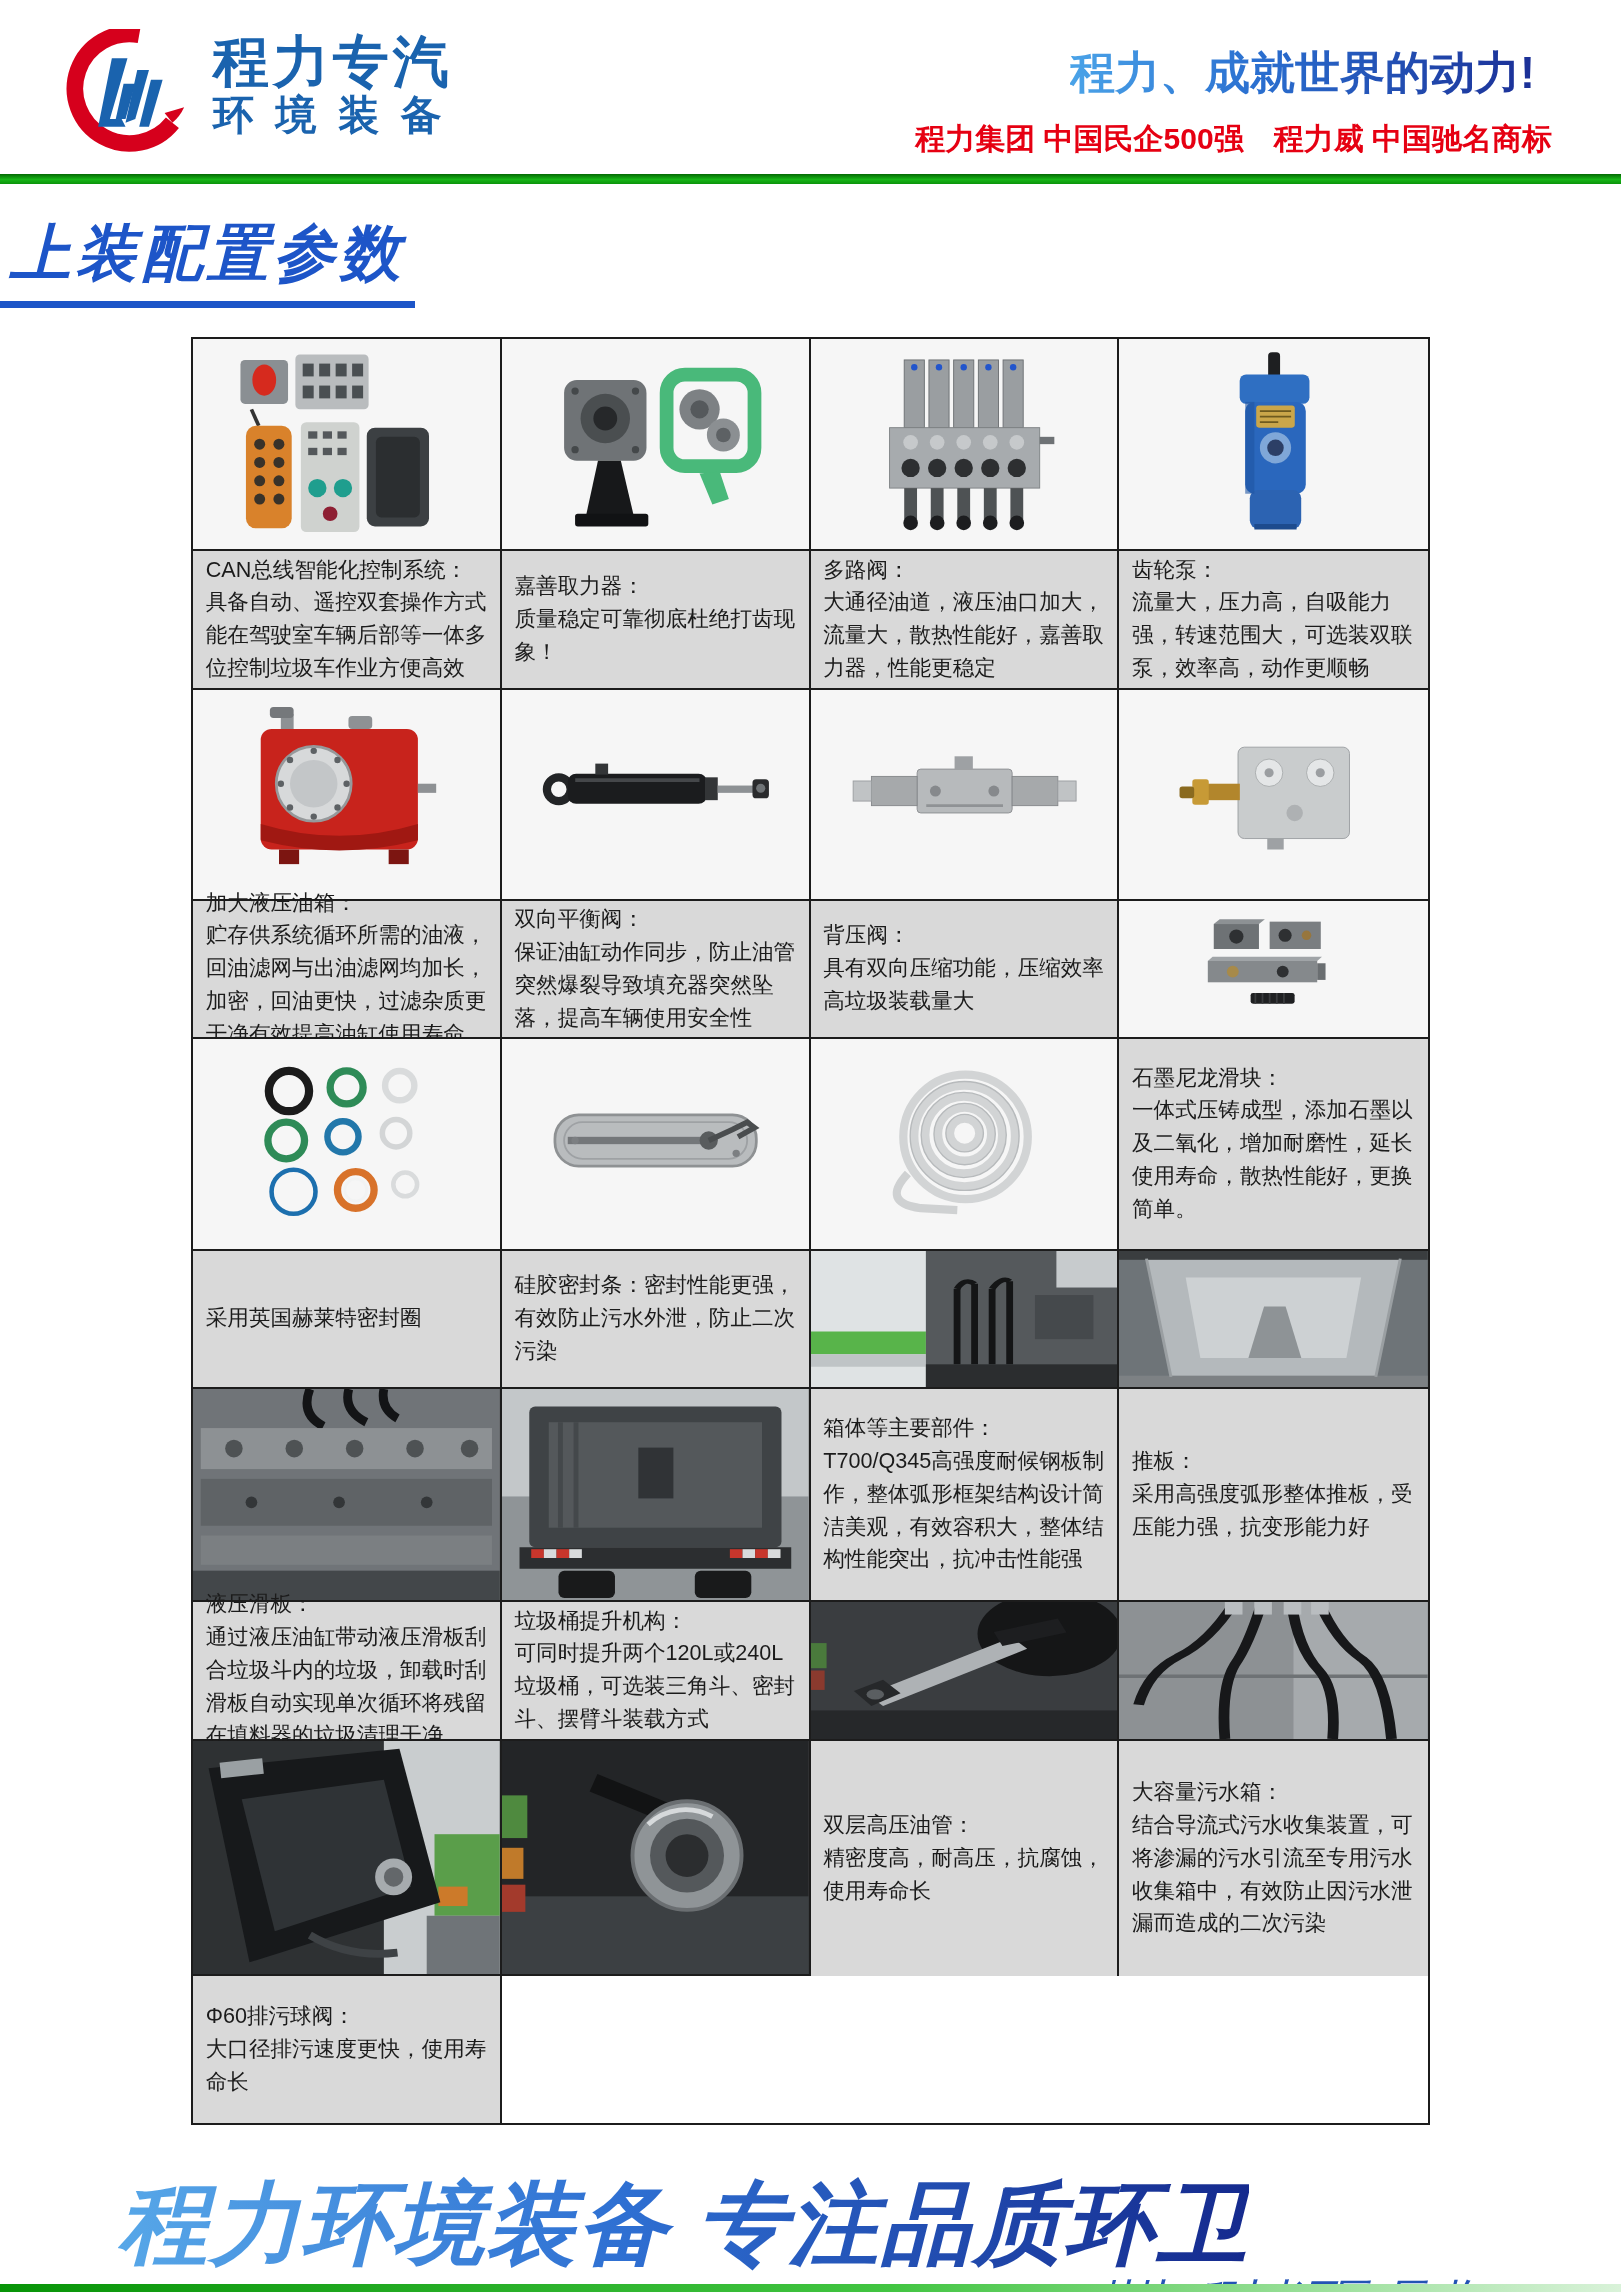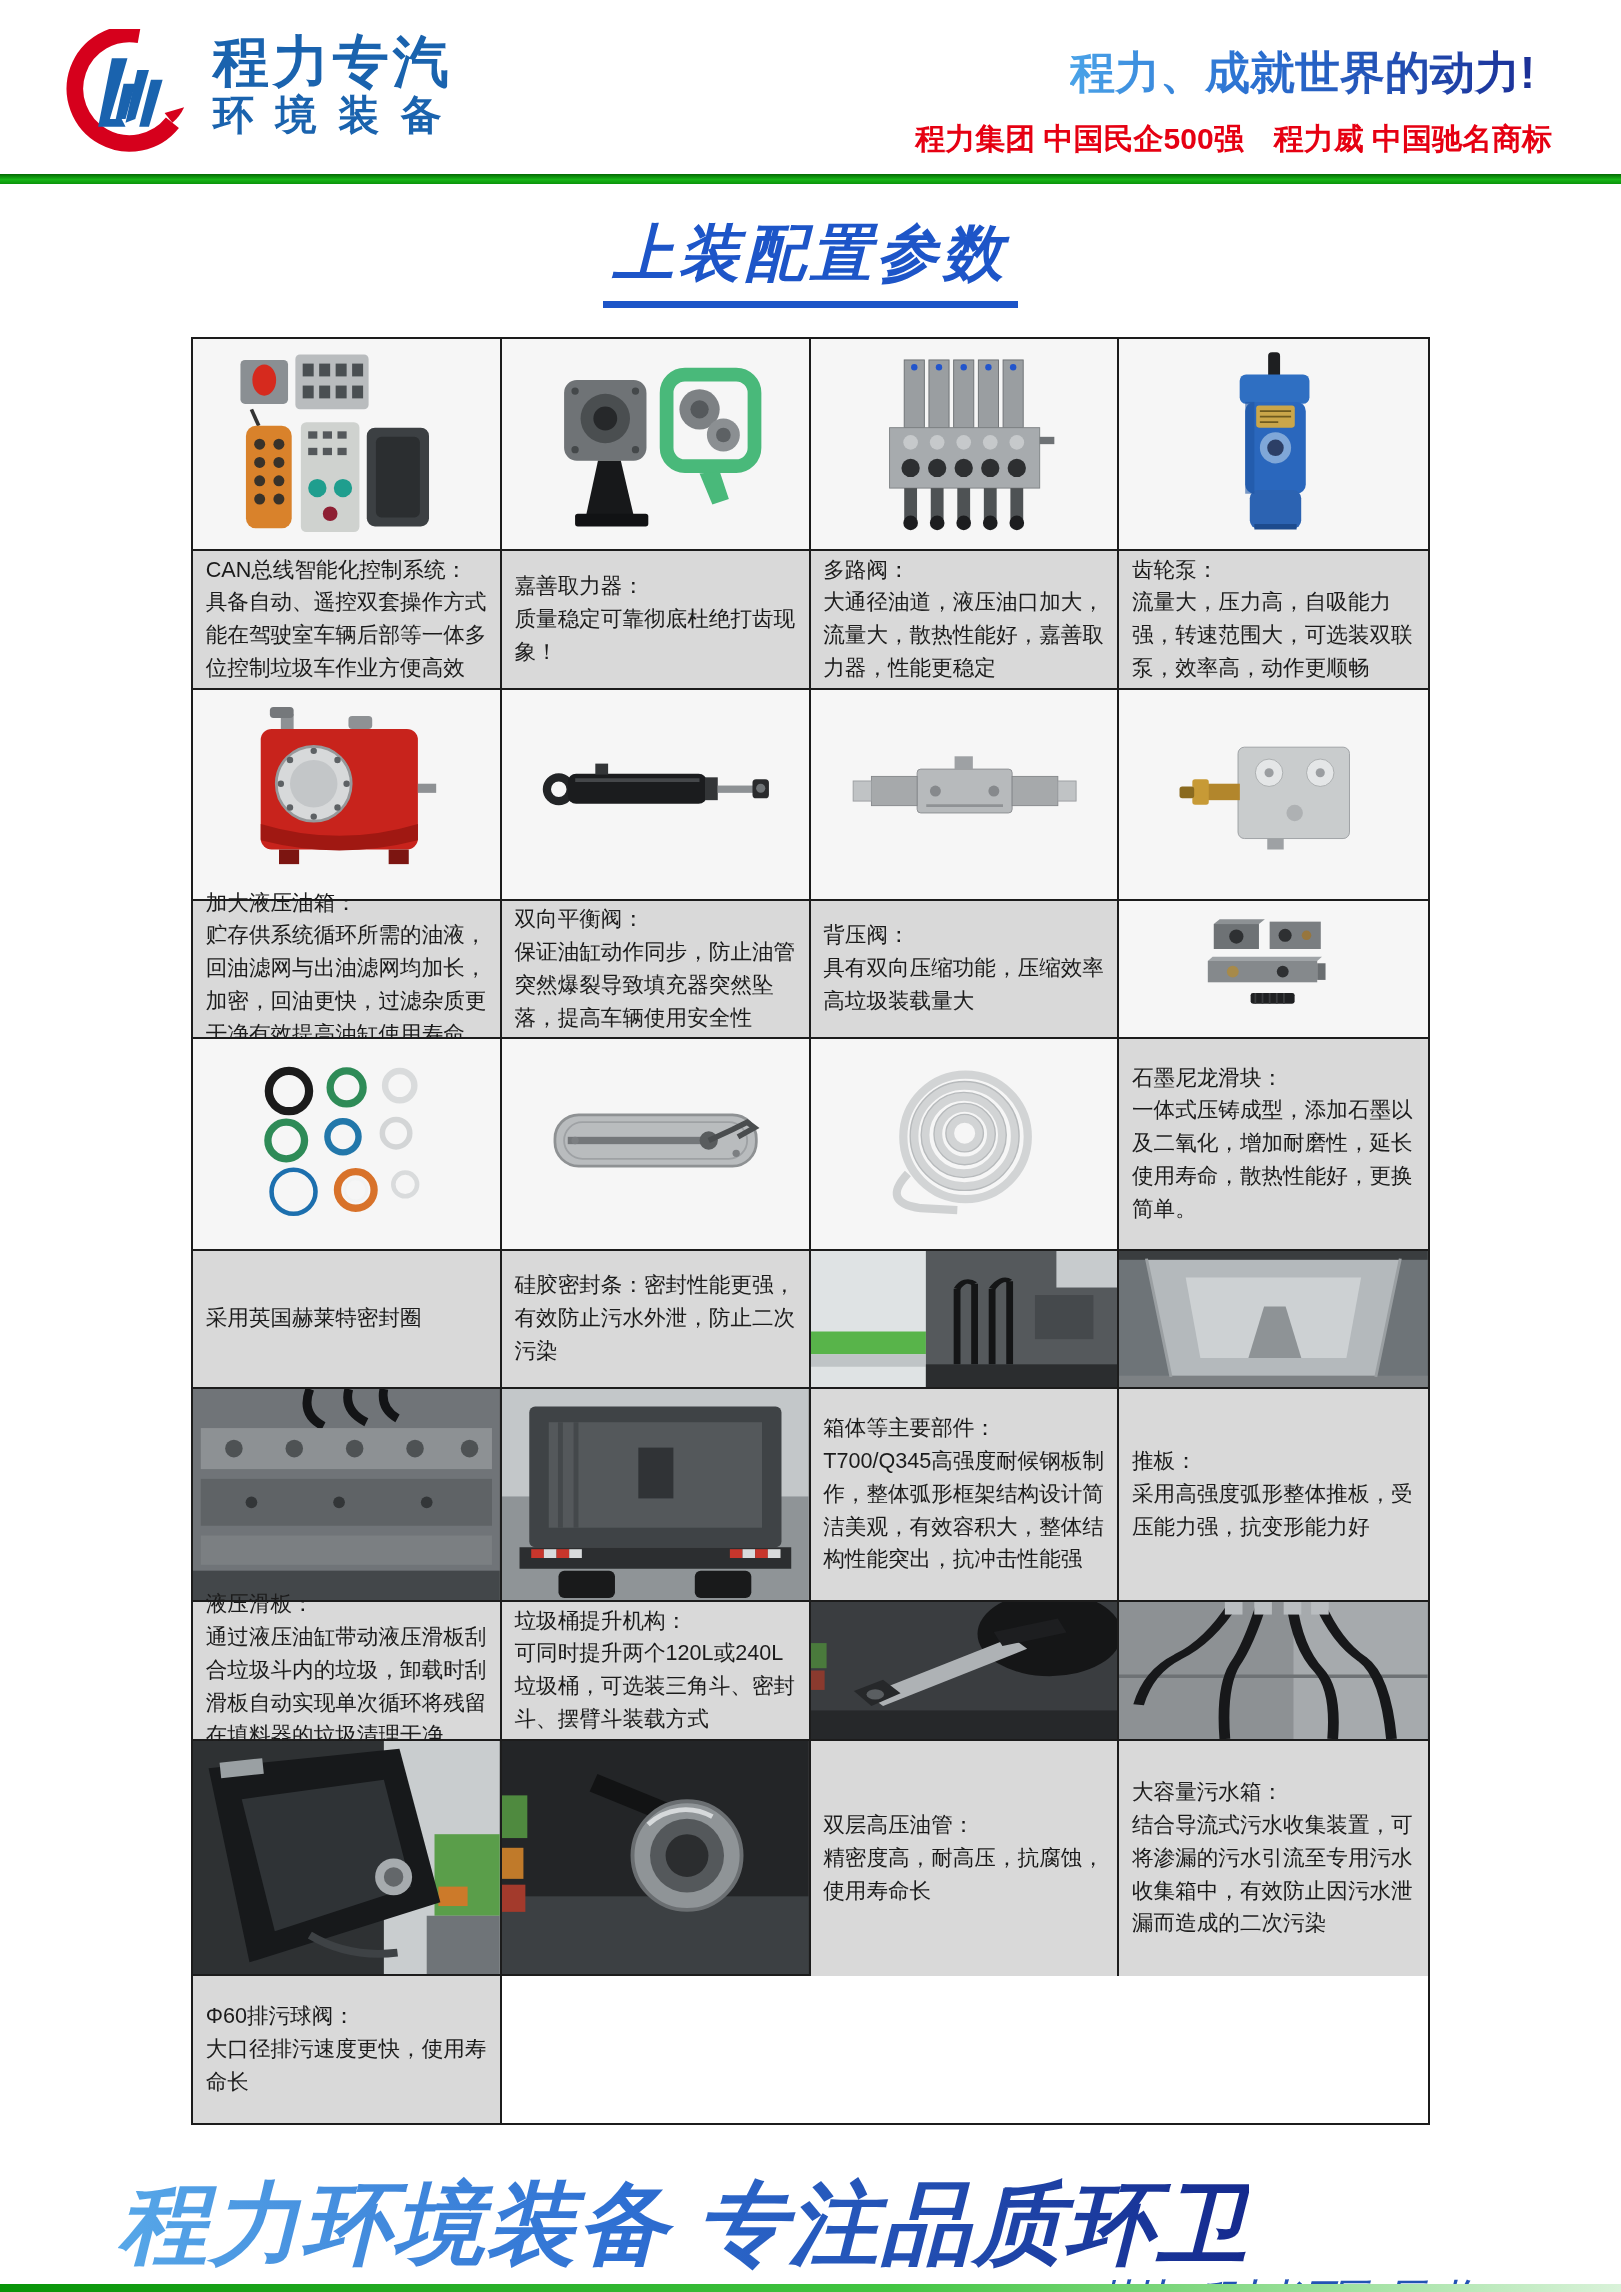--- a/index.html
+++ b/index.html
@@ -12,21 +12,21 @@
   .brand{position:absolute;left:201px;top:33px;color:#1a63ae;margin-left:12px;}
   .brand-l1{font-size:56px;font-weight:bold;letter-spacing:3.9px;line-height:1.05;}
   .brand-l2{font-size:41px;font-weight:bold;letter-spacing:21.6px;line-height:1.15;font-family:Liberation Serif, serif;}
   .slogan{position:absolute;right:86px;top:43px;font-size:45px;font-weight:bold;white-space:nowrap;
           background:linear-gradient(90deg,#4aa3e8 0%,#2a6fd0 40%,#1b2f96 100%);
           -webkit-background-clip:text;background-clip:text;color:transparent;}
   .subslogan{position:absolute;right:69px;top:119px;font-size:30px;font-weight:bold;color:#e60012;white-space:nowrap;}
   .green-bar{height:9.8px;background:linear-gradient(#046a04,#17b517 55%,#0b930b);}
 
   
-  .title-wrap{text-align:center;margin-top:29px;}
+  .title-wrap{text-align:left;margin-top:29px;}
   .page-title{display:inline-block;font-size:61px;font-weight:bold;font-style:italic;color:#1d55c8;
               letter-spacing:4.9px;border-bottom:7.8px solid #1d55c8;padding:0 9.8px 5.9px 9.8px;white-space:nowrap;}
 
   
   .spec-table{width:1235px;margin:29px auto 0 auto;display:grid;
               grid-template-columns:repeat(4,1fr);
               grid-template-rows:212px 139px 211px 138px 212px 138px 213px 139px 235px 147px;
               border:2.9px solid #1c1c1c;}
   .cell{border-right:2px solid #1c1c1c;border-bottom:2px solid #1c1c1c;box-sizing:border-box;min-width:0;}
   .cell:nth-child(4n){border-right:none;}

